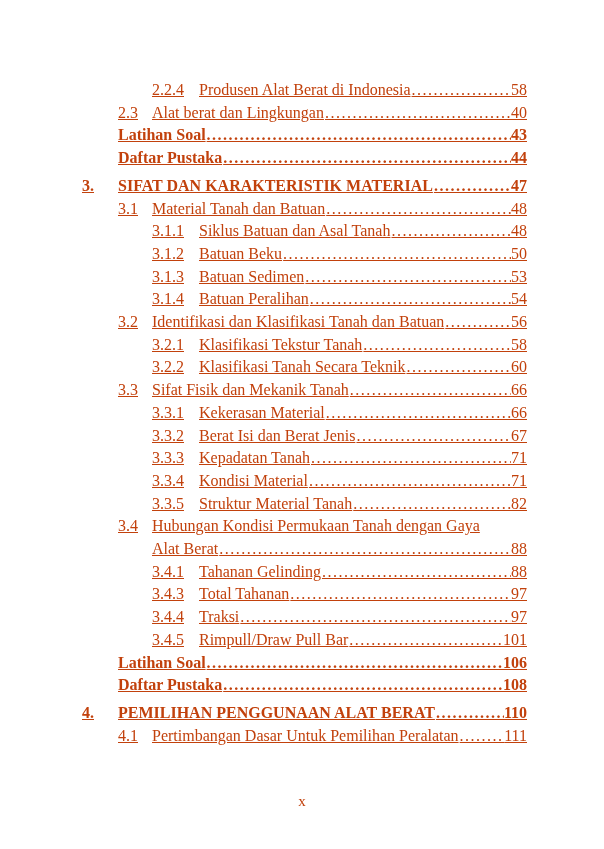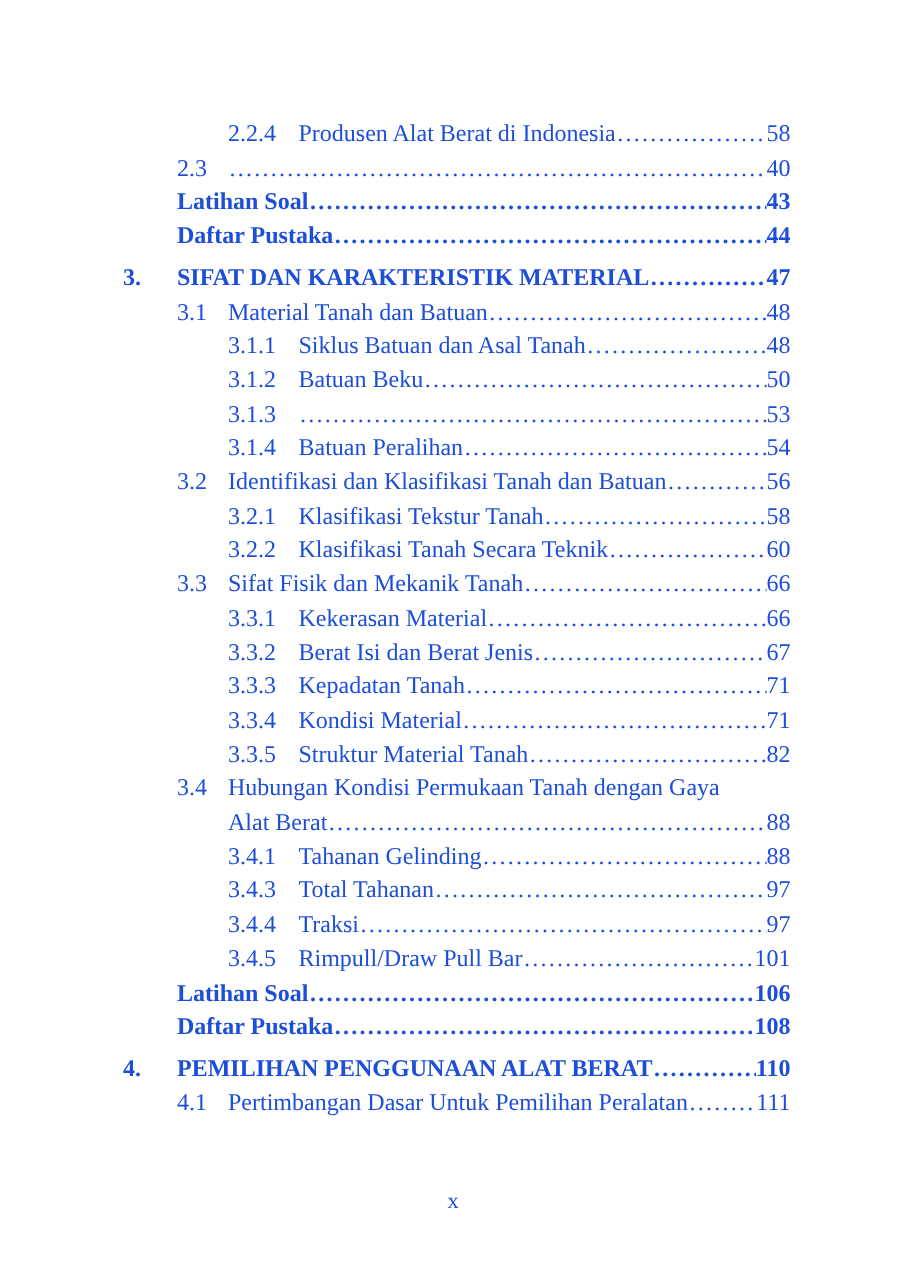--- a/index.html
+++ b/index.html
@@ -5,25 +5,26 @@
   html, body {
     margin: 0;
     padding: 0;
     background: #ffffff;
   }
   .page {
     position: relative;
     width: 604px;
     height: 849px;
     background: #ffffff;
-    color: #1d4ed8;
+    color: #c2410c;
     font-family: "Liberation Serif", "DejaVu Serif", serif;
     font-size: 16px;
     overflow: hidden;
     box-sizing: border-box;
+    text-decoration: underline;
   }
   .toc {
     padding-top: 79px;
   }
   .row {
     display: flex;
     align-items: baseline;
     line-height: 22.7px;
     margin-right: 77px;
     white-space: nowrap;
@@ -74,20 +75,21 @@
 <div class="page">
   <div class="toc" id="toc-list">
       <div class="row lvl3">
         <span class="num">2.2.4</span>
         <span class="title">Produsen Alat Berat di Indonesia</span>
         <span class="leader"></span>
         <span class="pagenum">58</span>
       </div>
       <div class="row lvl2">
         <span class="num">2.3</span>
+        <span class="title">Alat berat dan Lingkungan</span>
         <span class="leader"></span>
         <span class="pagenum">40</span>
       </div>
       <div class="row aux">
         <span class="title">Latihan Soal</span>
         <span class="leader"></span>
         <span class="pagenum">43</span>
       </div>
       <div class="row aux">
         <span class="title">Daftar Pustaka</span>
@@ -113,20 +115,21 @@
         <span class="pagenum">48</span>
       </div>
       <div class="row lvl3">
         <span class="num">3.1.2</span>
         <span class="title">Batuan Beku</span>
         <span class="leader"></span>
         <span class="pagenum">50</span>
       </div>
       <div class="row lvl3">
         <span class="num">3.1.3</span>
+        <span class="title">Batuan Sedimen</span>
         <span class="leader"></span>
         <span class="pagenum">53</span>
       </div>
       <div class="row lvl3">
         <span class="num">3.1.4</span>
         <span class="title">Batuan Peralihan</span>
         <span class="leader"></span>
         <span class="pagenum">54</span>
       </div>
       <div class="row lvl2">

